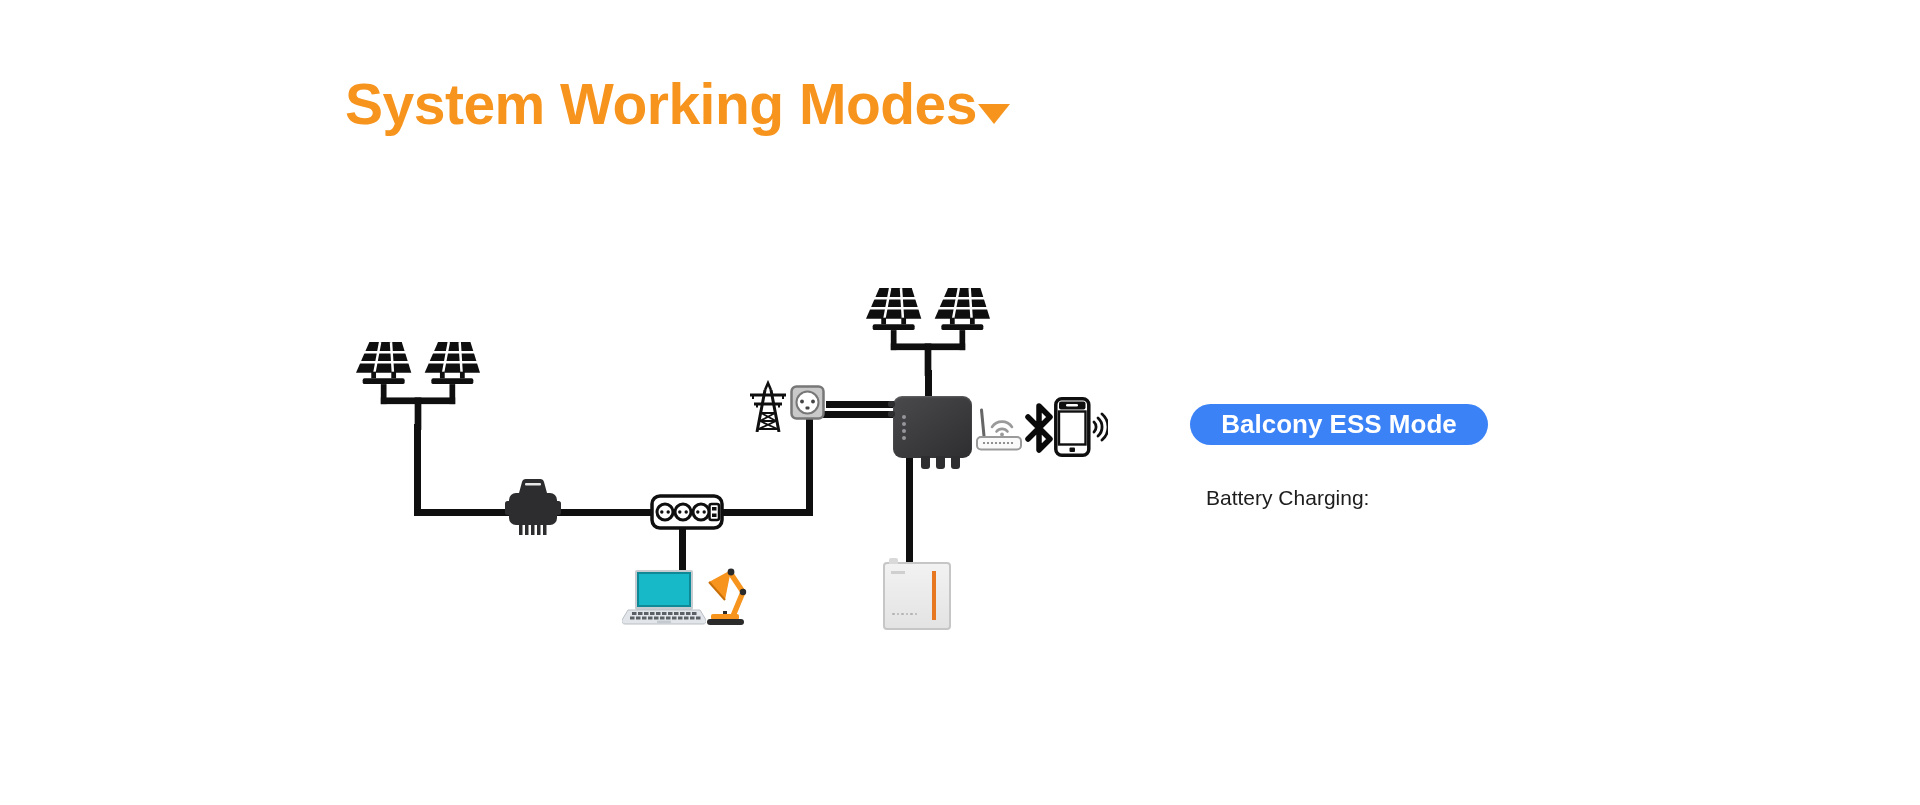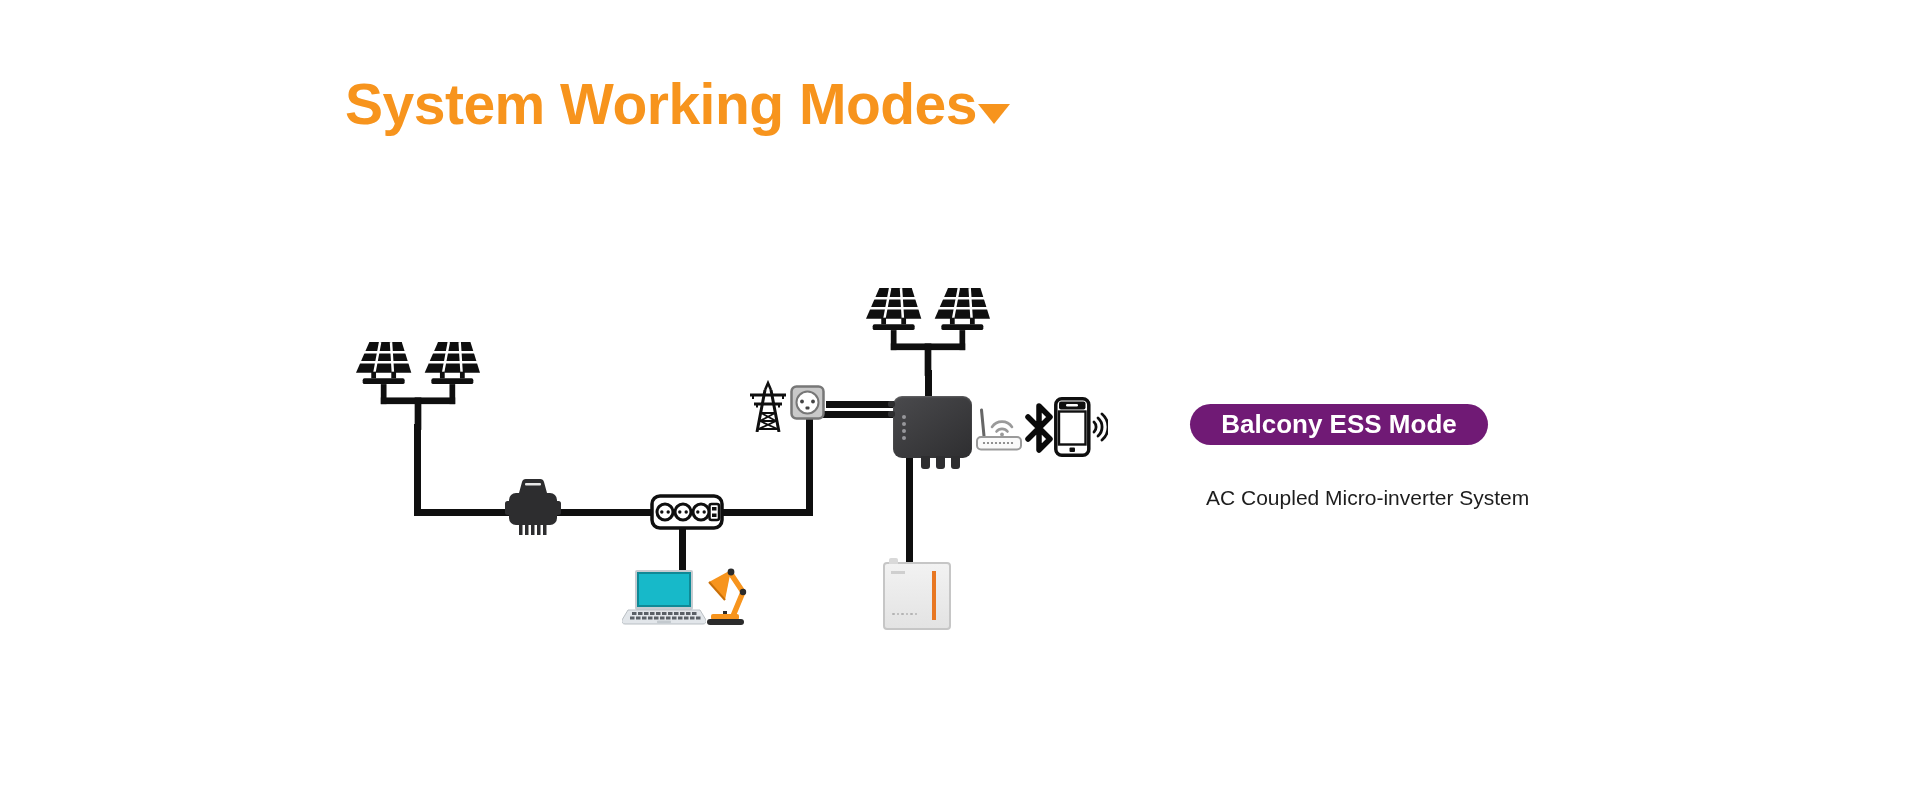--- a/index.html
+++ b/index.html
@@ -26,21 +26,21 @@
   
   .battery{position:absolute;left:883px;top:562px;width:64px;height:64px;z-index:2;
            background:linear-gradient(180deg,#f2f2f2,#e3e3e3);border:2px solid #c6c6c6;border-radius:4px;}
   .battery .stripe{position:absolute;right:13px;top:7px;width:4px;height:49px;background:#E87722;}
   .battery .tab{position:absolute;left:4px;top:-6px;width:9px;height:6px;background:#d9d9d9;border-radius:2px 2px 0 0;}
   .battery .label{position:absolute;left:6px;top:7px;width:14px;height:3px;background:#cfcfcf;}
   .battery .dots{position:absolute;left:7px;bottom:13px;display:flex;gap:2px;}
   .battery .dots i{width:2.5px;height:2.5px;border-radius:50%;background:#b3b3b3;}
   
   .badge{position:absolute;left:1190px;top:404px;width:298px;height:41px;border-radius:21px;
-         background:#701a75;color:#ffffff;font-size:26px;font-weight:700;line-height:41px;
+         background:#3b82f6;color:#ffffff;font-size:26px;font-weight:700;line-height:41px;
          text-align:center;cursor:pointer;}
   .info{position:absolute;left:1206px;top:482px;font-size:21px;line-height:31.5px;color:#1d1d1d;}
   
   .dotted{position:absolute;left:346px;top:786px;width:1226px;height:6px;
           background-image:radial-gradient(circle,#F7941D 2.1px,rgba(0,0,0,0) 2.6px);
           background-size:10.6px 6px;background-repeat:repeat-x;}
 </style>
 </head>
 <body>
 
@@ -268,18 +268,18 @@
       <g stroke="#0f0f0f" stroke-width="2.8" fill="none" stroke-linecap="round">
         <path d="M40,25 a7,7 0 0 1 0,10"></path>
         <path d="M44,21 a12,12 0 0 1 0,18"></path>
         <path d="M48,17 a17,17 0 0 1 0,26"></path>
       </g>
     </svg>
   </span>
 
   <div class="badge">Balcony ESS Mode</div>
   <div class="info">
-    <div>AC Coupled Micro-inverter System</div>
+    <div>Battery Charging:</div>
   </div>
 
   <div class="dotted"></div>
 
 </div>
 
 </body></html>

